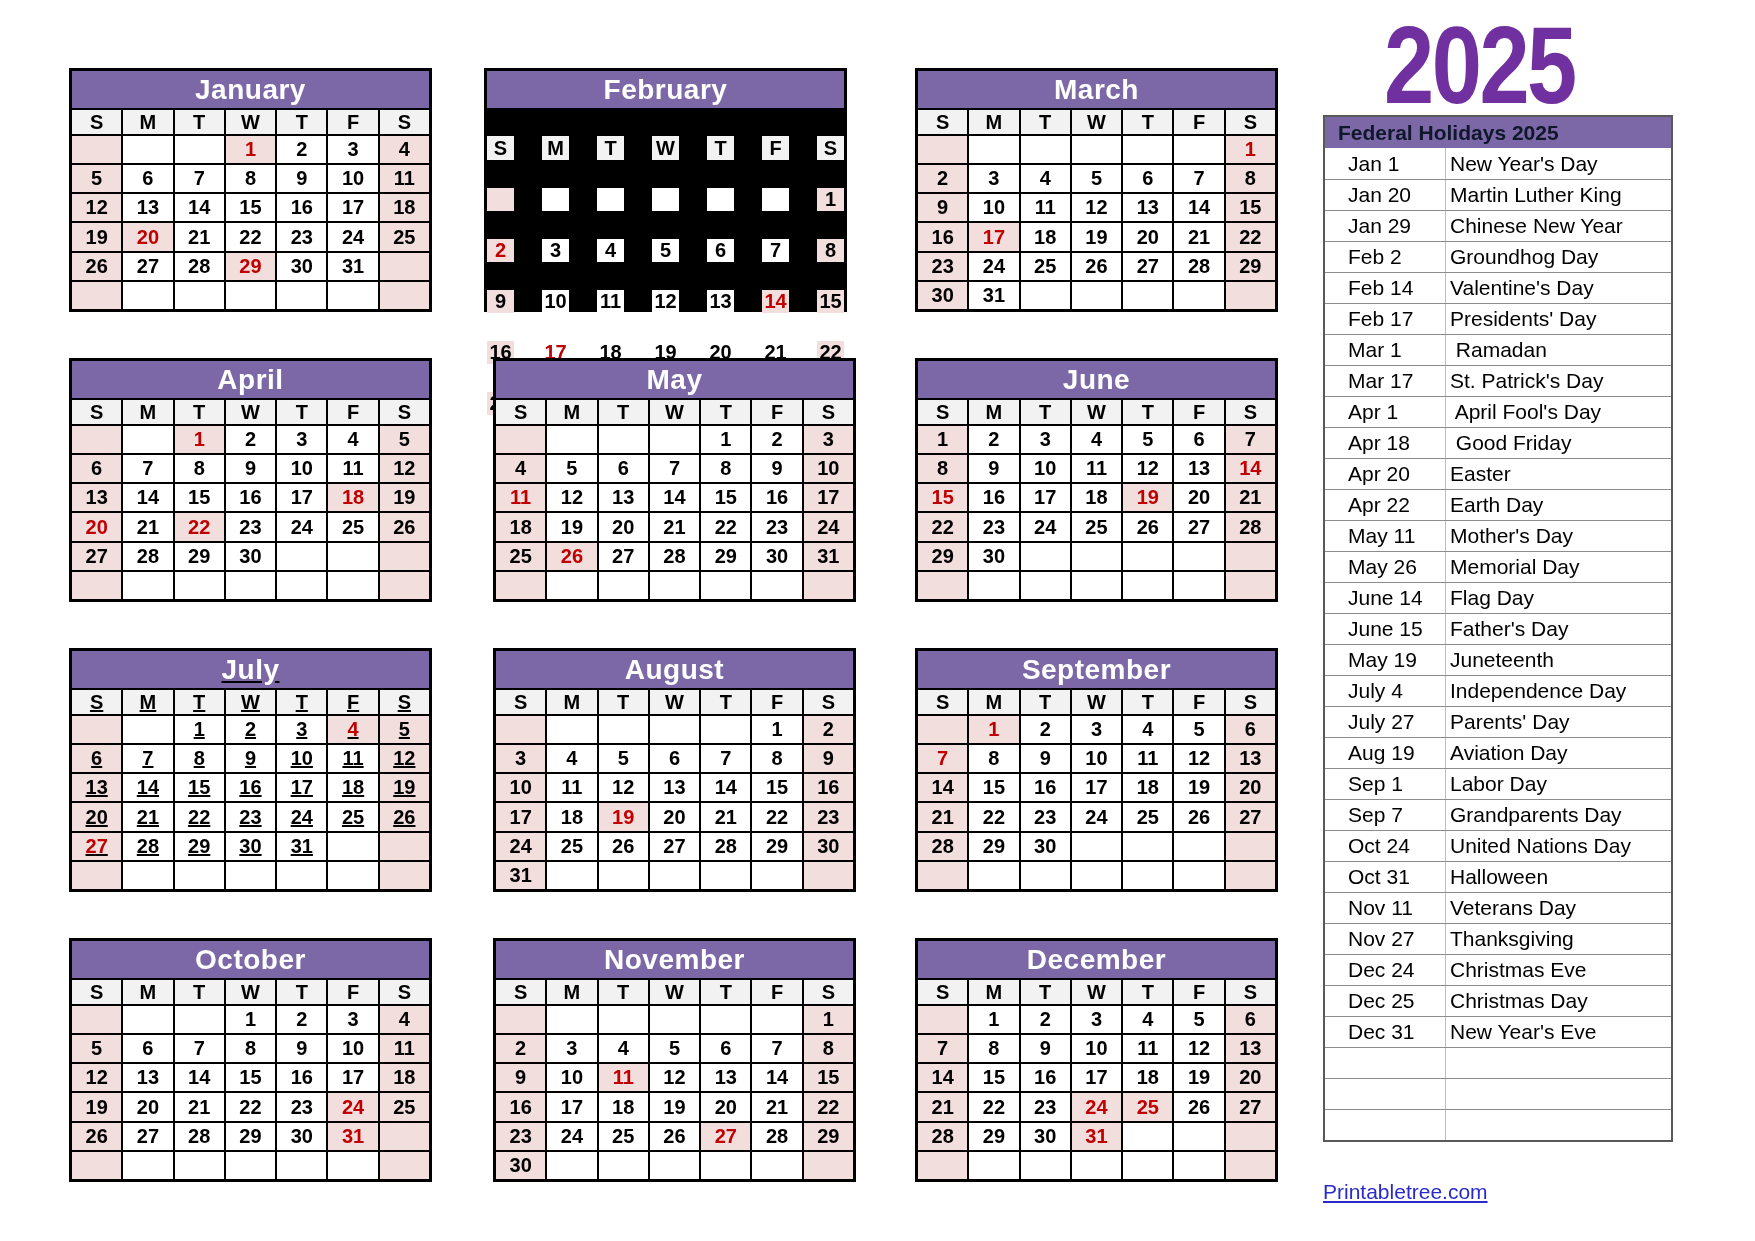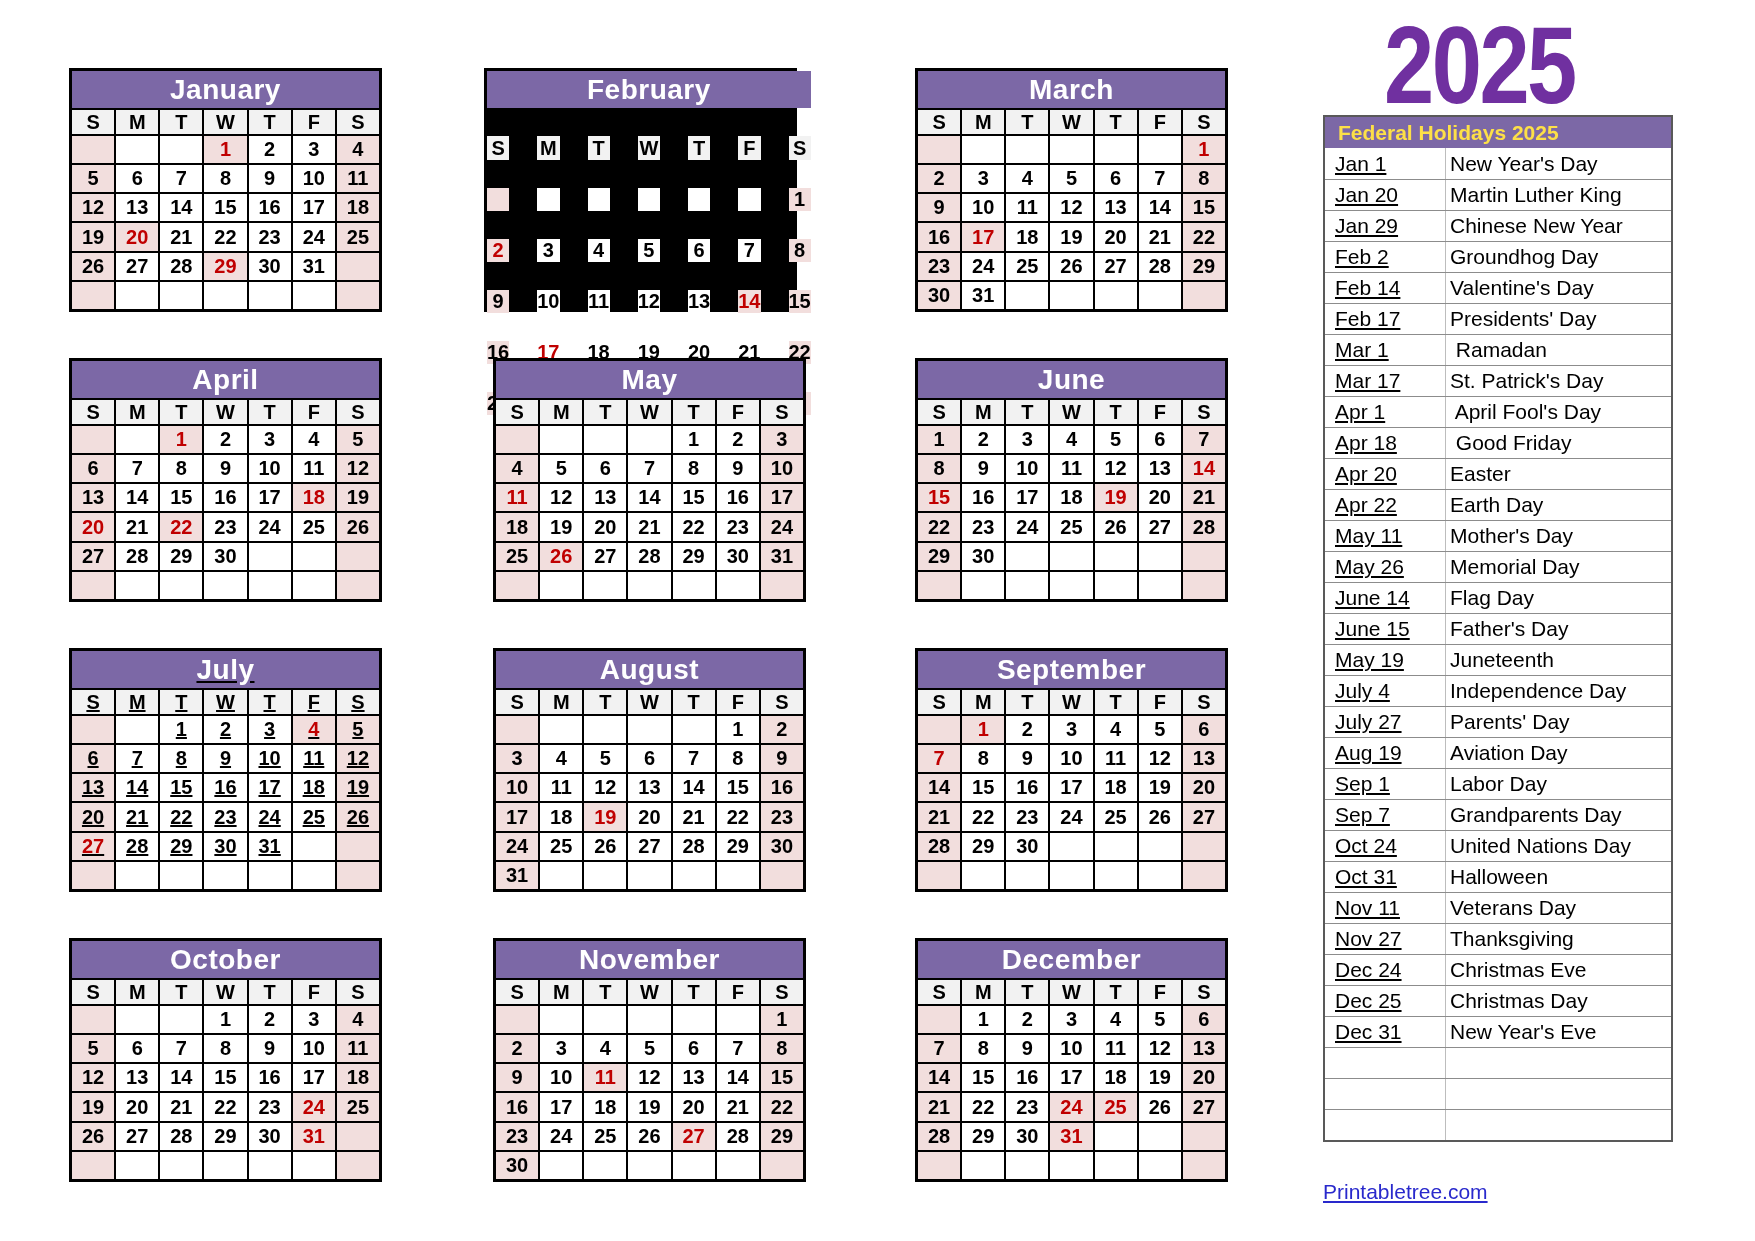--- a/index.html
+++ b/index.html
@@ -4,21 +4,21 @@
 <style>
   html,body{margin:0;padding:0;}
   body{
     width:1755px;height:1241px;background:#ffffff;overflow:hidden;position:relative;
     font-family:"Liberation Sans","DejaVu Sans",sans-serif;
   }
   #page{position:absolute;inset:0;width:1755px;height:1241px;}
 
   
   .month{
-    position:absolute;width:313px;height:244px;box-sizing:border-box;
+    position:absolute;width:363px;height:244px;box-sizing:border-box;
     border:3px solid #000;background:#000;
     display:grid;grid-template-columns:repeat(7,1fr);
     grid-template-rows:37px 24px repeat(6,1fr);gap:2px;
   }
   .month-title{
     grid-column:1/-1;background:var(--purple,#7C68A6);color:#fff;
     font-weight:bold;font-size:28px;display:flex;align-items:center;justify-content:center;
     letter-spacing:.5px;
   }
   .wd{
@@ -32,29 +32,29 @@
   .day.wknd{background:var(--pink,#F2DEDD);}
   .day.hl{background:var(--pink,#F2DEDD);}
   .day.red{color:var(--red,#C00000);}
 
   
   .holidays{
     position:absolute;left:1323px;top:115px;width:350px;box-sizing:border-box;
     border:2px solid #595959;background:#fff;
   }
   .h-title{
-    height:31px;box-sizing:border-box;background:var(--purple,#7C68A6);color:#fde047;
+    height:31px;box-sizing:border-box;background:var(--purple,#7C68A6);color:#0f172a;
     font-weight:bold;font-size:21px;line-height:31px;padding-left:13px;
   }
   .h-row{
     display:flex;height:31px;box-sizing:border-box;border-top:1px solid #8c8c8c;
     align-items:center;font-size:21px;color:#000;
   }
   .h-row:first-of-type{border-top:none;}
-  .h-date{width:120px;box-sizing:border-box;padding-left:10px;flex:none;text-decoration:underline;}
+  .h-date{width:120px;box-sizing:border-box;padding-left:23px;flex:none;}
   .h-name{flex:1;box-sizing:border-box;border-left:1px solid #bdbdbd;padding-left:4px;white-space:pre;height:100%;display:flex;align-items:center;}
 
   
   .year{
     position:absolute;left:1384px;top:10px;line-height:1;
     font-size:110px;font-weight:bold;color:var(--yearpurple,#7030A0);
     letter-spacing:-3px;transform:scaleX(0.82);transform-origin:left top;
   }
 
   

